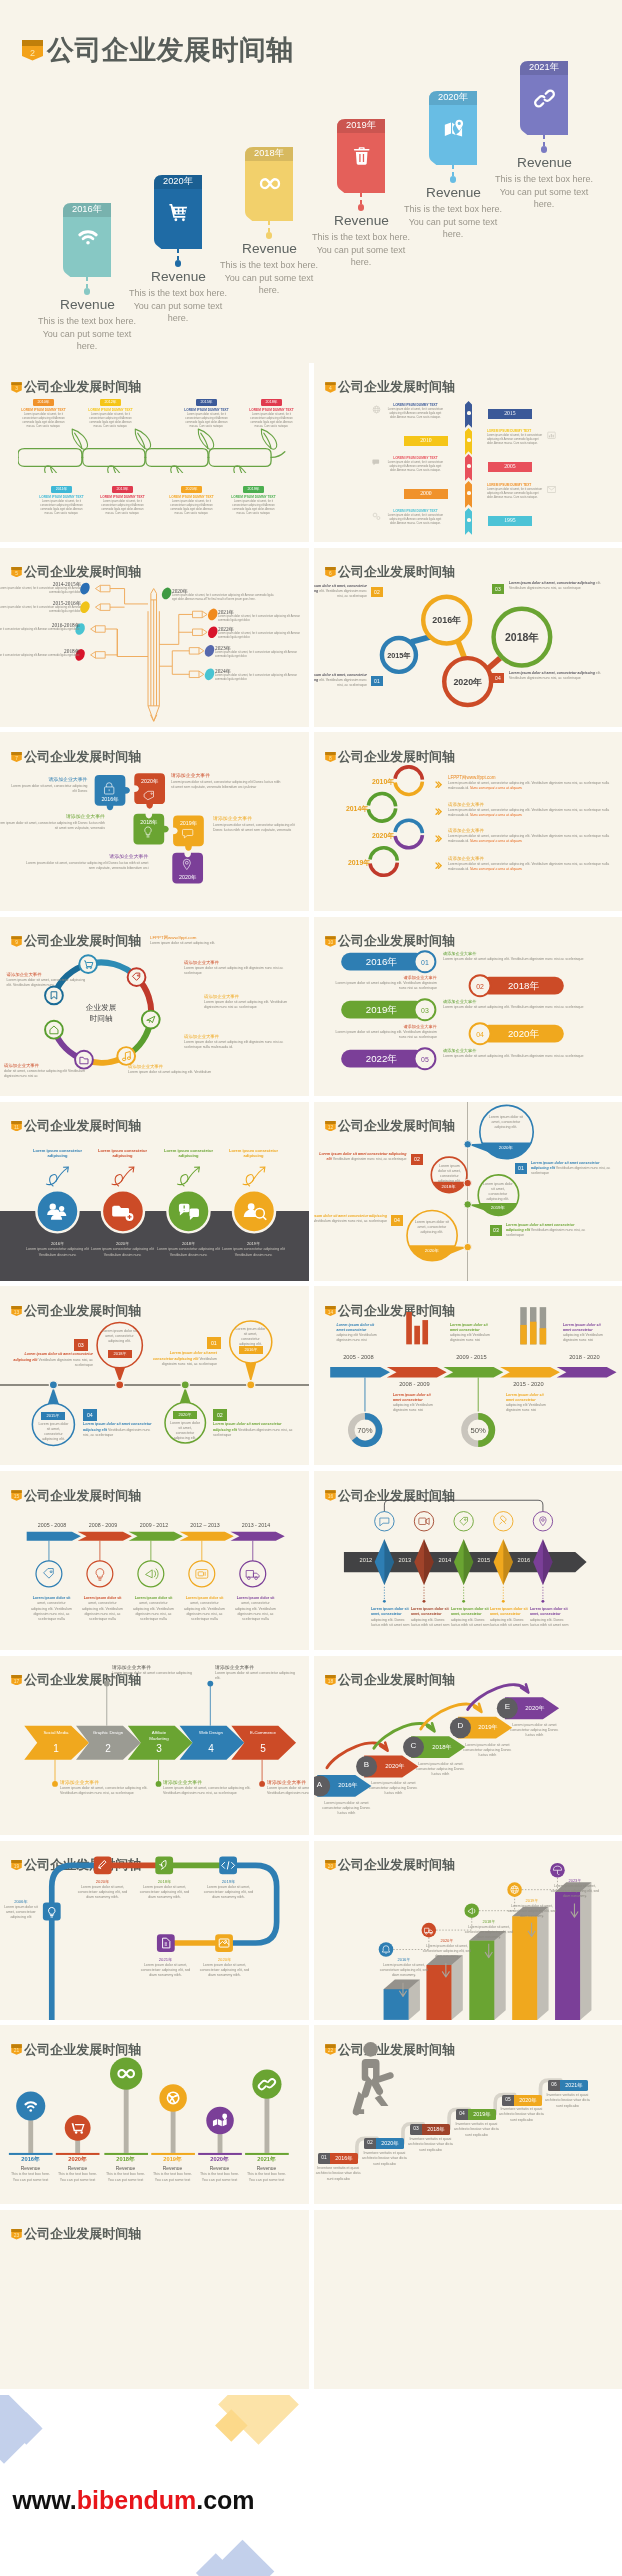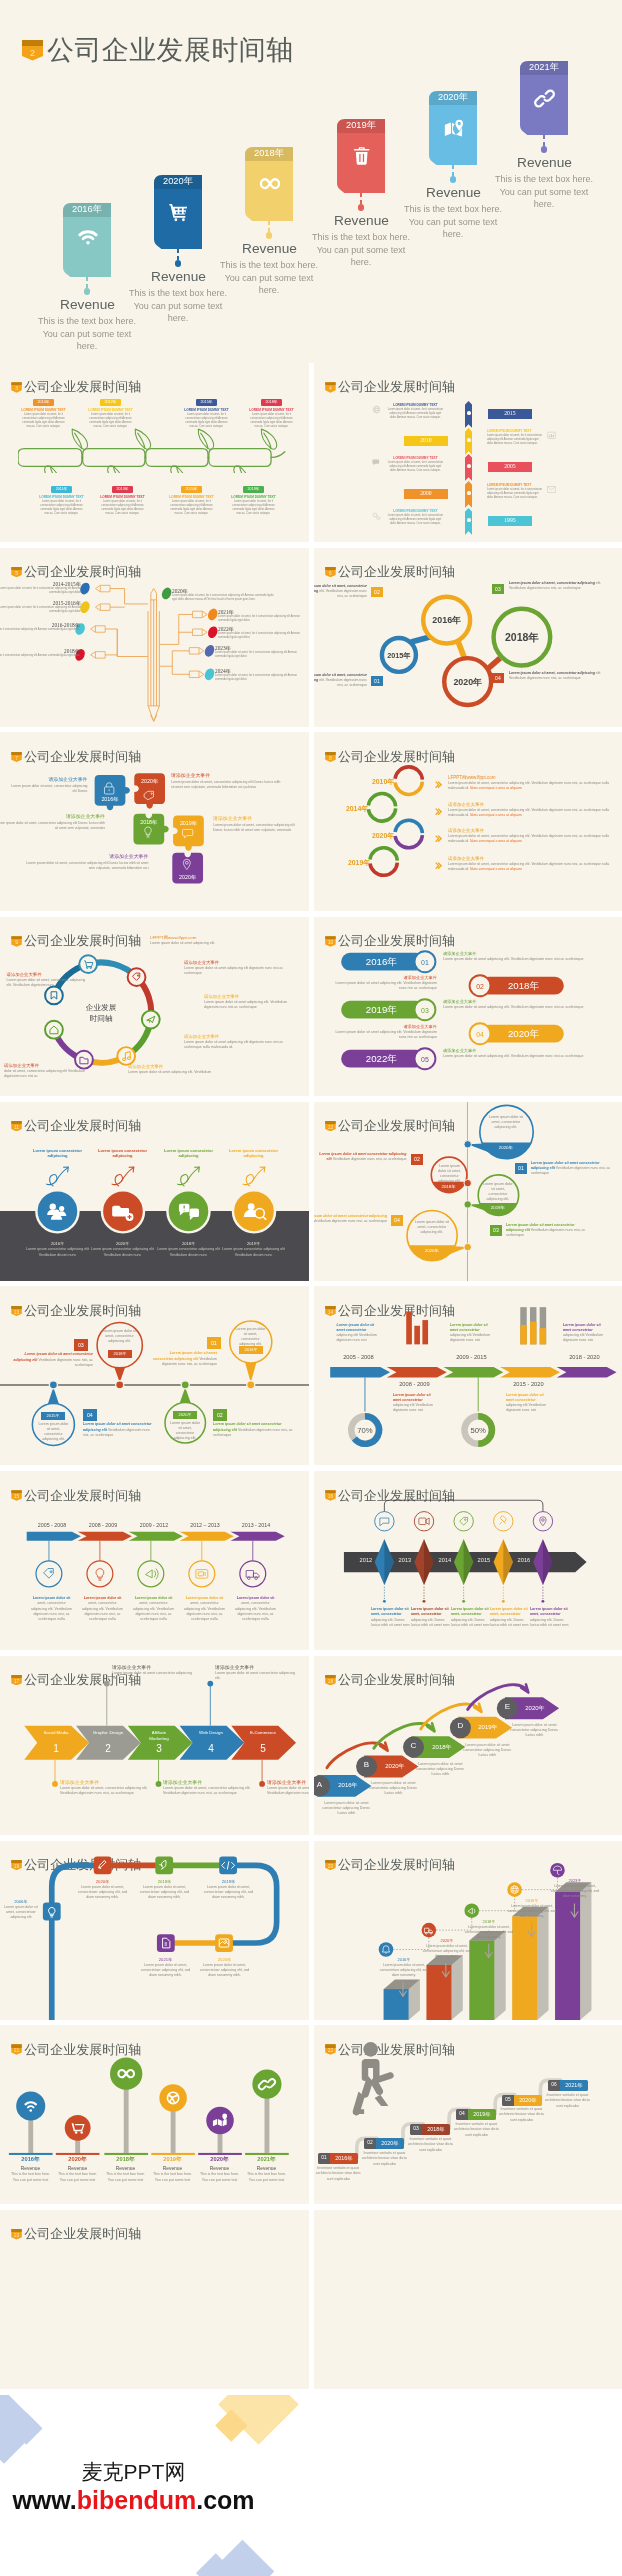--- a/index.html
+++ b/index.html
@@ -12,21 +12,21 @@
   .thumb{width:309px;height:179px;position:relative;overflow:hidden;background:#f8f4ea;margin-bottom:5.7px;}
   .thumb:nth-child(odd){margin-right:4.9px;}
 
   
   .ttl{position:absolute;display:flex;align-items:center;}
   .badge{position:relative;background:#f3a21a;color:#fde8ad;text-align:center;
          font-family:"Liberation Sans",sans-serif;
          clip-path:polygon(0 0,100% 0,100% 78%,50% 100%,0 78%);}
   .badge .cap{position:absolute;left:0;top:0;width:100%;background:#c07f0a;}
   .badge .num{position:relative;z-index:2;}
-  .ttl .tx{color:#575d59;font-weight:400;white-space:nowrap;}
+  .ttl .tx{color:#575d59;font-weight:700;white-space:nowrap;}
 
   .hero .ttl{left:22px;top:32px;}
   .hero .badge{width:21px;height:21px;font-size:9px;line-height:27.5px;}
   .hero .badge .cap{height:6.5px;}
   .hero .ttl .tx{font-size:27px;margin-left:4px;letter-spacing:0.4px;}
 
   .thumb .ttl{left:11.3px;top:15.4px;}
   .thumb .badge{width:10.5px;height:10.5px;font-size:4.9px;line-height:13.7px;}
   .thumb .badge .cap{height:3.2px;}
   .thumb .ttl .tx{font-size:13px;margin-left:2.4px;}
@@ -1519,17 +1519,16 @@
       </div>
       <div class="thumb"></div>
     </div>
   <div class="footer">
     <div class="fdeco d1"></div>
     <div class="fdeco d2"></div>
     <div class="fdeco d3"></div>
     <div class="fdeco d4"></div>
     <div class="fdeco d5"></div>
     <div class="fdeco d6"></div>
-    <div class="fcn">麦克PPT网</div>
     <div class="furl"><span>www.</span><span class="red">bibendum</span><span>.com</span></div>
   </div>
 </div>
 
 
 </body></html>

